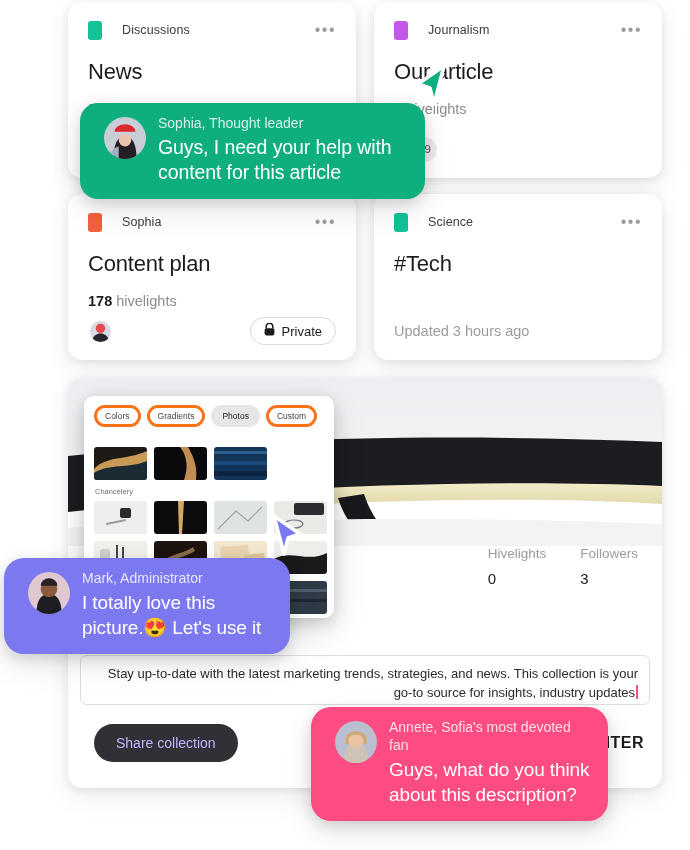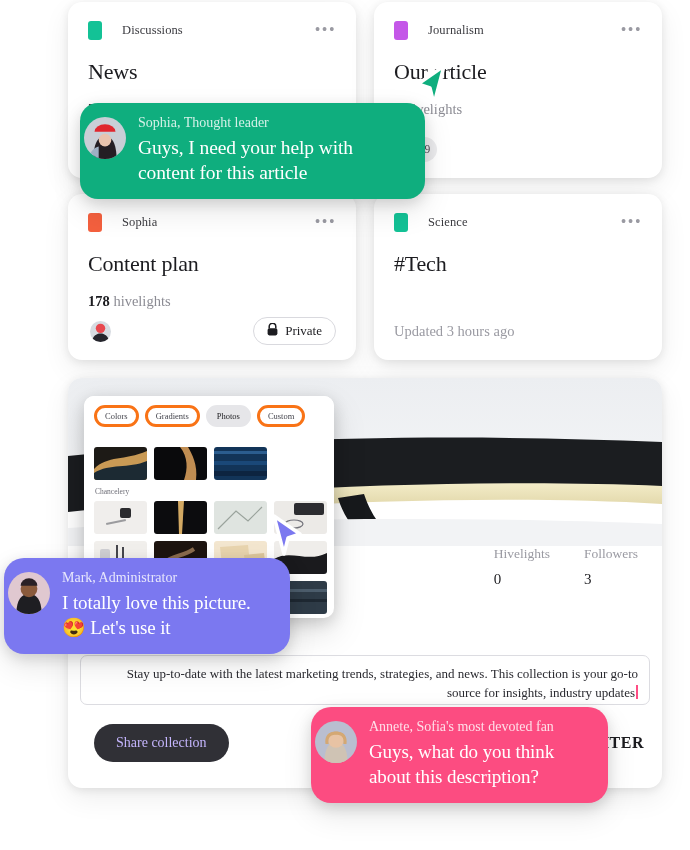--- a/index.html
+++ b/index.html
@@ -2,21 +2,21 @@
 <html><head>
 <meta charset="utf-8">
 <style>
   * { box-sizing: border-box; margin: 0; padding: 0; }
   html, body {
     width: 690px; height: 850px;
     background: #ffffff;
     font-family: "Liberation Sans", sans-serif;
     overflow: hidden;
   }
-  .stage { position: relative; width: 553px; height: 850px; font-family: Liberation Serif, serif; }
+  .stage { position: relative; width: 553px; height: 850px; }
 
   
   .card {
     position: absolute;
     background: #fff;
     border-radius: 14px;
     box-shadow: 0 2px 10px rgba(0,0,0,.09), 0 10px 28px rgba(0,0,0,.07);
     padding: 18px 20px 16px 20px;
   }
   .card-tl { left: 68px;  top: 2px;   width: 288px; height: 176px; }
@@ -118,21 +118,21 @@
     background: #303036; color: #c4b5fd; border: none; border-radius: 19px;
     font-size: 14px; font-family: inherit; display: flex; align-items: center;
   }
   .watermark {
     position: absolute; right: 18px; top: 356px; font-size: 16px;
     font-weight: 700; color: #1c1c20; letter-spacing: .5px;
   }
 
   
   .bubble {
-    position: absolute; border-radius: 18px; padding: 11px 16px 14px 4px;
+    position: absolute; border-radius: 18px; padding: 11px 16px 14px 24px;
     display: flex; gap: 12px; align-items: flex-start; color: #fff;
     box-shadow: 0 4px 14px rgba(0,0,0,.13), 0 12px 30px rgba(0,0,0,.10);
   }
   .bubble .av-lg {
     width: 42px; height: 42px; border-radius: 50%; flex: 0 0 auto;
     overflow: hidden; margin-top: 3px;
   }
   .bubble .av-lg svg { display: block; width: 100%; height: 100%; }
   .b-name { font-size: 14px; opacity: .82; line-height: 18px; }
   .b-msg { font-size: 19.5px; line-height: 25px; margin-top: 3px; letter-spacing: -.1px; }

